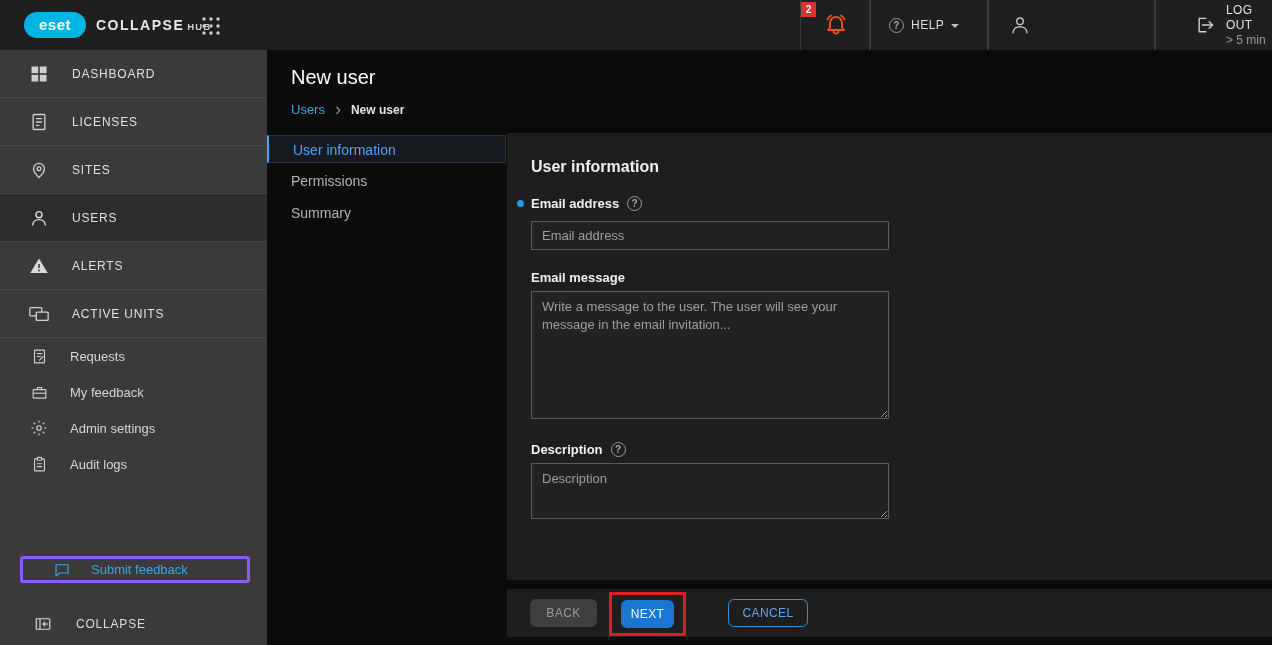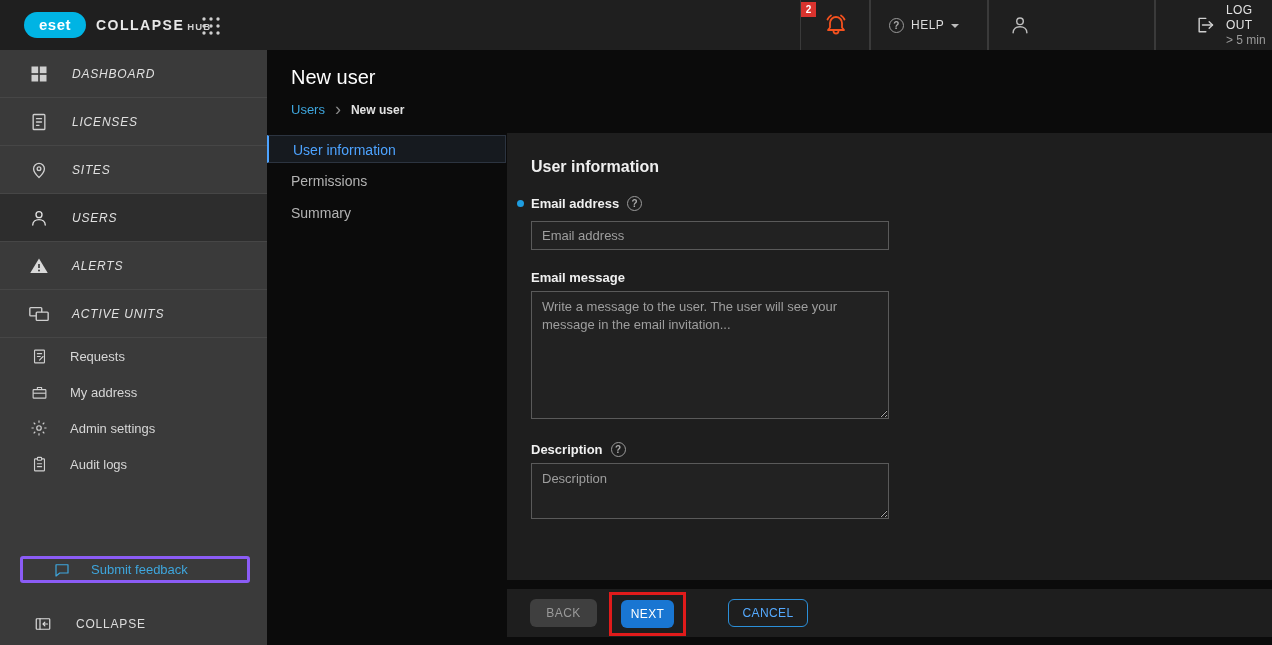--- a/index.html
+++ b/index.html
@@ -27,21 +27,21 @@
   .qicon::before { content:"?"; }
   .chev-down { width:0; height:0; border-left:4px solid transparent; border-right:4px solid transparent; border-top:4.5px solid #bdbdbd; margin-top:2px; }
   .person-wrap { position:absolute; left:20px; top:14px; cursor:pointer; }
   .logout-texts { display:flex; flex-direction:column; line-height:1.25; }
   .logout-main { color:#e2e2e2; font-size:12px; letter-spacing:.4px; }
   .logout-sub  { color:#9a9a9a; font-size:12px; }
 
   
   .sidebar { position:absolute; left:0; top:50px; width:267px; height:595px; background:#3a3a3a; z-index:20; }
   .nav-item { position:relative; height:48px; display:flex; align-items:center; gap:22px; padding-left:28px;
-              color:#e0e0e0; font-size:12px; letter-spacing:.8px; border-bottom:1px solid #464646; cursor:pointer;font-style:italic; }
+              color:#e0e0e0; font-size:12px; letter-spacing:.8px; border-bottom:1px solid #464646; cursor:pointer; }
   .nav-item.selected { background:#2d2d2d; }
   .sub-item { height:36px; display:flex; align-items:center; gap:22px; padding-left:30px;
               color:#d6d6d6; font-size:13px; cursor:pointer; }
   .icn { width:22px; height:22px; display:flex; align-items:center; justify-content:center; flex:0 0 22px; }
   .icn svg { display:block; }
   .sub-item .icn { width:18px; flex:0 0 18px; }
   .feedback-btn { position:absolute; left:20px; top:506px; width:230px; height:27px; border:3px solid #8b5cf6; border-radius:3px;
                   display:flex; align-items:center; gap:18px; padding-left:28px; color:#3ea6dd; font-size:13px;
                   background:transparent; cursor:pointer; }
   .collapse-row { position:absolute; left:0; bottom:7px; width:267px; height:28px; display:flex; align-items:center; gap:22px;
@@ -218,21 +218,21 @@
       <span>Requests</span>
     </div>
     <div class="sub-item">
       <span class="icn">
         <svg width="17" height="17" viewBox="0 0 24 24" fill="none" stroke="#cfcfcf" stroke-width="1.6" stroke-linejoin="round">
           <rect x="3" y="8" width="18" height="12" rx="1"></rect>
           <path d="M9 8V5h6v3"></path>
           <path d="M3 13h18"></path>
         </svg>
       </span>
-      <span>My address</span>
+      <span>My feedback</span>
     </div>
     <div class="sub-item">
       <span class="icn">
         <svg width="18" height="18" viewBox="0 0 24 24" fill="none" stroke="#cfcfcf" stroke-width="1.6">
           <circle cx="12" cy="12" r="3"></circle>
           <path d="M12 2v3M12 19v3M2 12h3M19 12h3M4.9 4.9l2.1 2.1M17 17l2.1 2.1M19.1 4.9L17 7M7 17l-2.1 2.1"></path>
         </svg>
       </span>
       <span>Admin settings</span>
     </div>

